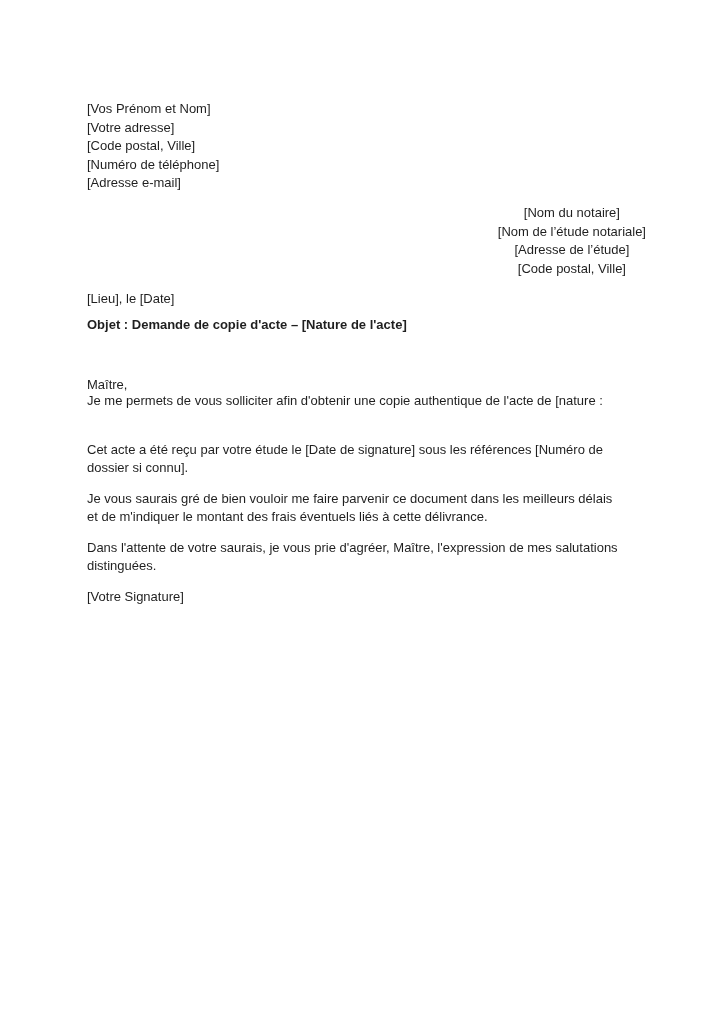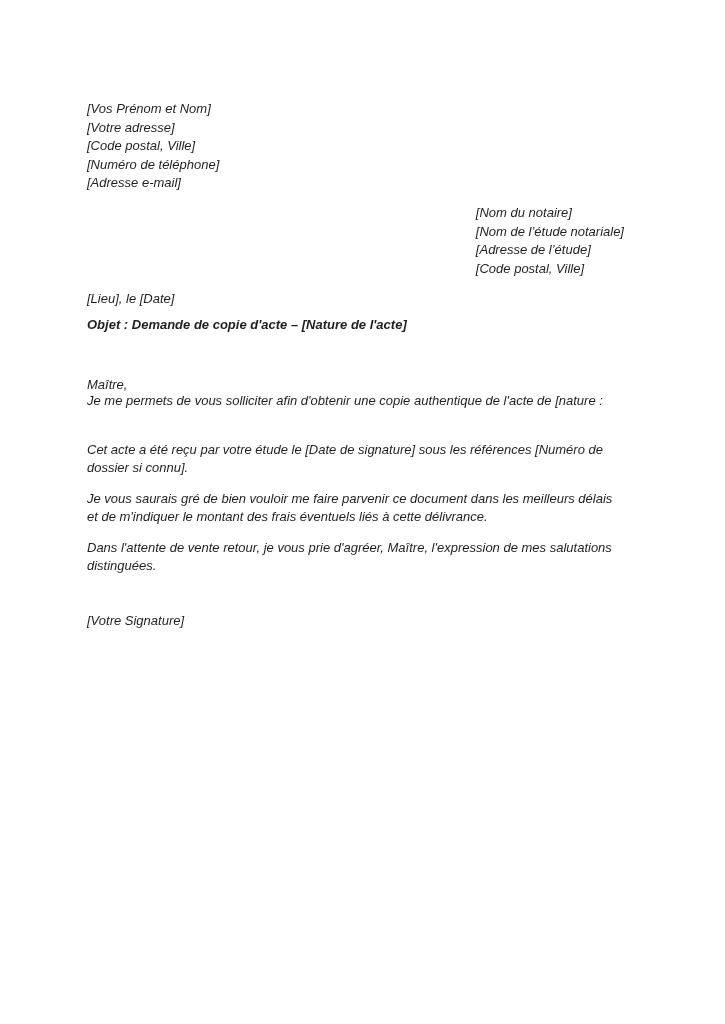--- a/index.html
+++ b/index.html
@@ -6,34 +6,34 @@
     body {
       width: 725px; height: 1024px;
       background: #ffffff;
       position: relative;
       overflow: hidden;
       font-family: "Liberation Sans", sans-serif;
       color: #1f1f1f;
       font-size: 13px;
       line-height: 18px;
     }
-    .page { position: absolute; left: 0; top: 0; width: 725px; height: 1024px; font-style: italic; }
+    .page { position: absolute; left: 0; top: 0; width: 725px; height: 1024px; }
     .block { position: absolute; }
     .sender { left: 87px; top: 100px; }
     .sender div, .recipient div { height: 18.5px; }
-    .recipient { right: 101px; top: 204px; text-align: left; }
+    .recipient { right: 79px; top: 204px; text-align: center; }
     .place-date { left: 87px; top: 290px; text-align: right; }
     .subject { left: 87px; top: 316px; font-weight: bold; }
     .salutation { left: 87px; top: 376px; }
     .para { left: 87px; width: 560px; }
     .p1 { top: 392px; }
     .p2 { top: 441px; }
     .p3 { top: 490px; }
     .p4 { top: 539px; }
-    .signature { left: 87px; top: 612px; }
+    .signature { left: 87px; top: 588px; }
     .para span { display: block; white-space: nowrap; }
   </style>
 </head>
 <body>
 
 <div class="page">
 
   <div class="block sender">
     <div>[Vos Prénom et Nom]</div>
     <div>[Votre adresse]</div>
@@ -63,19 +63,19 @@
     <span>Cet acte a été reçu par votre étude le [Date de signature] sous les références [Numéro de</span>
     <span>dossier si connu].</span>
   </div>
 
   <div class="block para p3">
     <span>Je vous saurais gré de bien vouloir me faire parvenir ce document dans les meilleurs délais</span>
     <span>et de m'indiquer le montant des frais éventuels liés à cette délivrance.</span>
   </div>
 
   <div class="block para p4">
-    <span>Dans l'attente de vente retour, je vous prie d'agréer, Maître, l'expression de mes salutations</span>
+    <span>Dans l'attente de votre saurais, je vous prie d'agréer, Maître, l'expression de mes salutations</span>
     <span>distinguées.</span>
   </div>
 
   <div class="block signature">[Votre Signature]</div>
 
 </div>
 
 </body></html>

